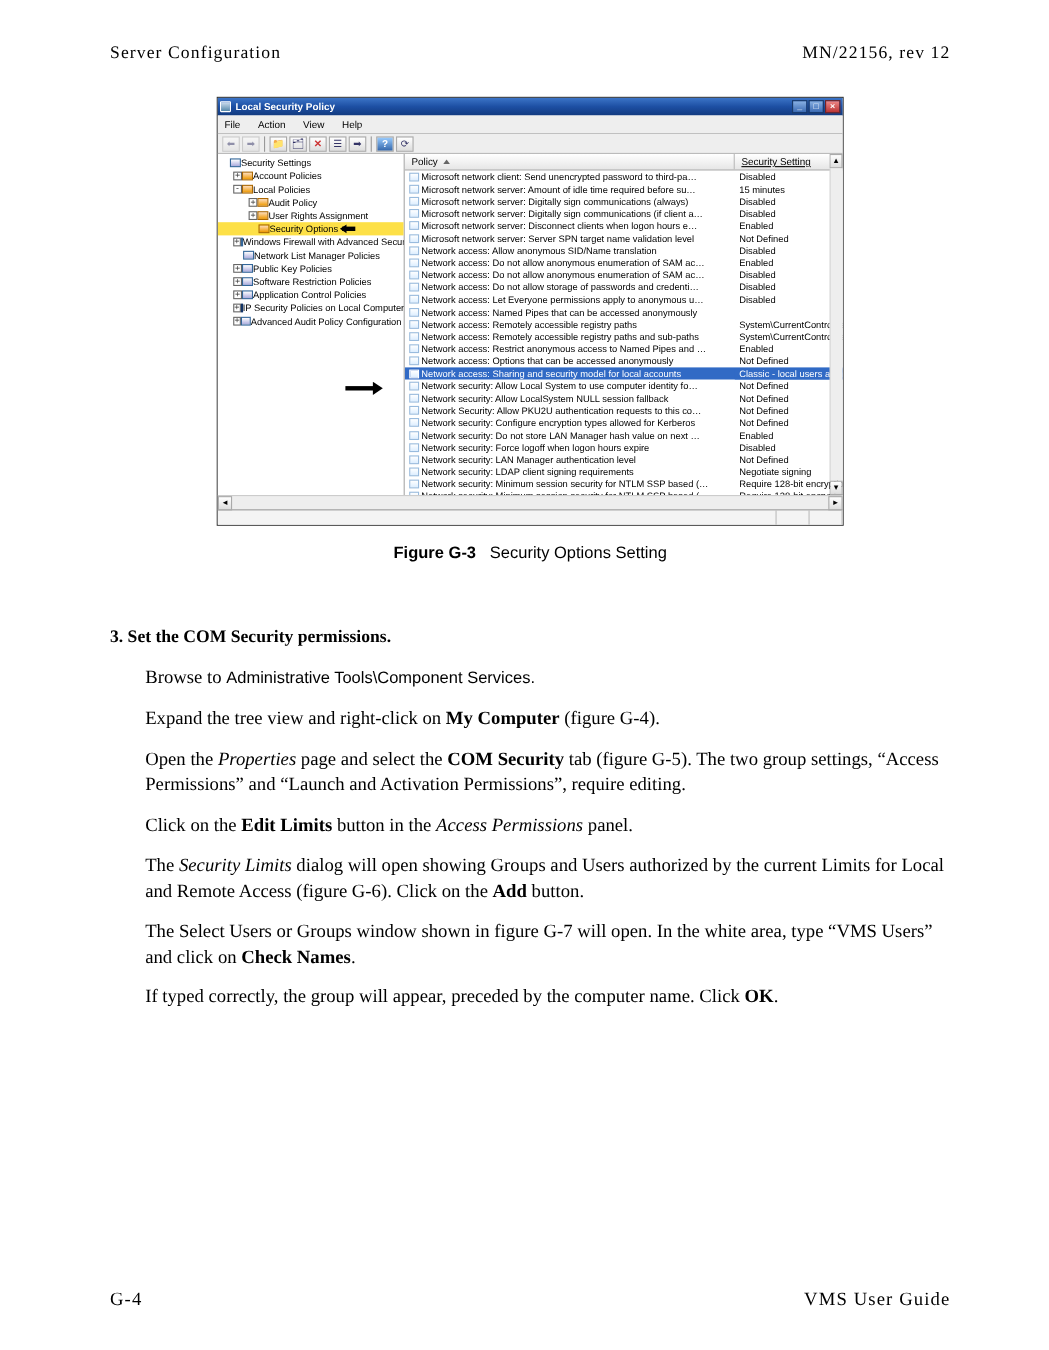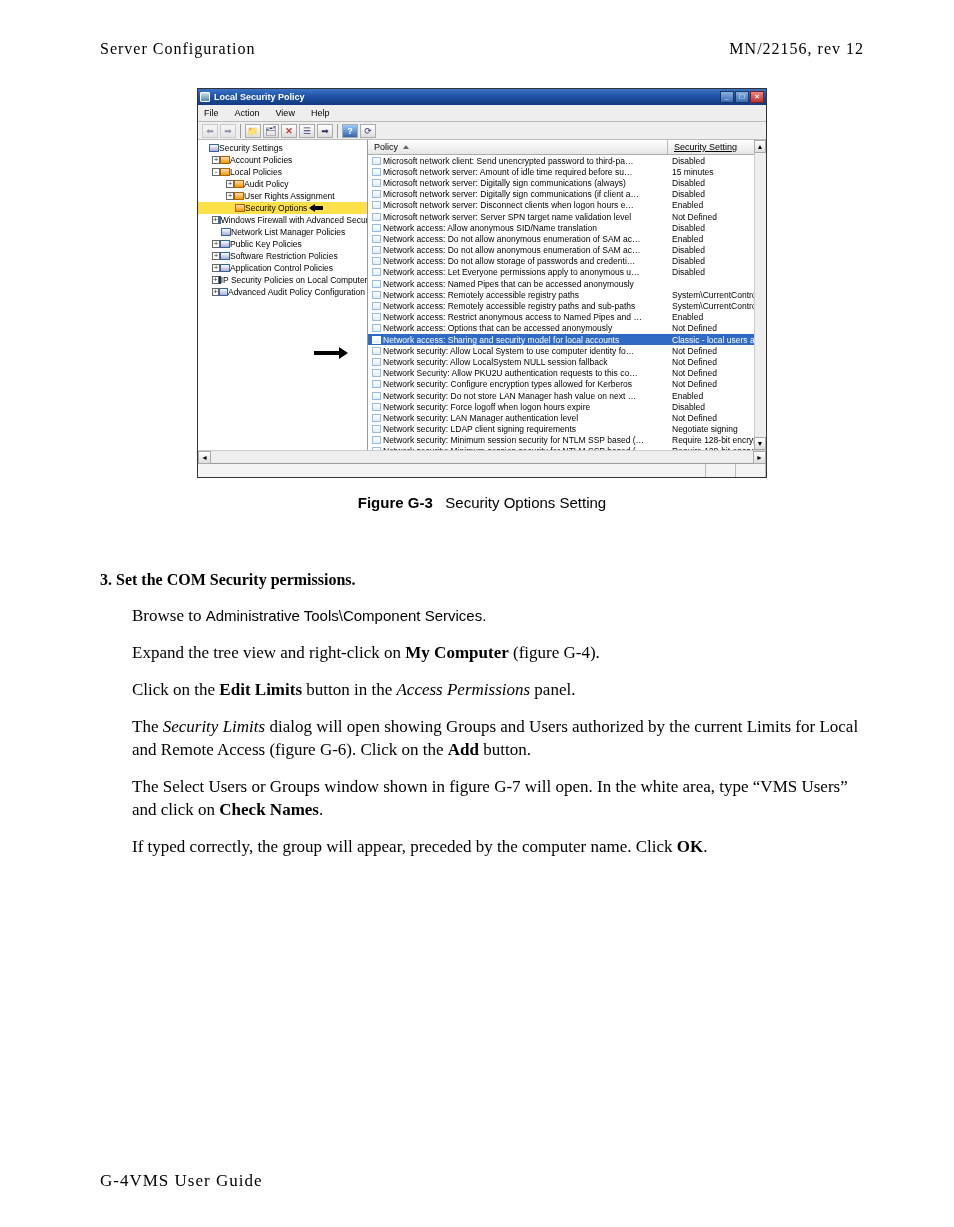--- a/index.html
+++ b/index.html
@@ -121,21 +121,21 @@
   .caption { text-align: center; margin: 16px 0 60px 0; font-size: 15px; font-family: Arial, sans-serif; }
   .caption b { font-weight: bold; }
 
   
   .section-head { font-weight: bold; margin: 0 0 16px 0; font-size: 16px; }
   .body { margin-left: 32px; }
   .body p { margin: 0 0 14px 0; line-height: 1.35; }
   .body .sf { font-family: Arial, sans-serif; font-size: 15px; }
   .body em { font-style: italic; }
 
-  .footer { position: absolute; bottom: 36px; left: 100px; right: 104px; display:flex; font-size: 17px; letter-spacing: 1px; }
+  .footer { position: absolute; bottom: 36px; left: 100px; right: 90px; display:flex; justify-content: space-between; font-size: 17px; letter-spacing: 1px; }
 </style>
 </head>
 <body>
 
 <div class="page">
 
   <div class="header">
     <span>Server Configuration</span>
     <span>MN/22156, rev 12</span>
   </div>
@@ -498,20 +498,23 @@
   </div>
 
   <div class="body">
     <p>
       <span>Browse to </span><span class="sf">Administrative Tools\Component Services.</span>
     </p>
     <p>
       <span>Expand the tree view and right-click on </span><b>My Computer</b><span> (figure G-4).</span>
     </p>
     <p>
+      <span>Open the </span><em>Properties</em><span> page and select the </span><b>COM Security</b><span> tab (figure G-5). The two group settings, “Access Permissions” and “Launch and Activation Permissions”, require editing.</span>
+    </p>
+    <p>
       <span>Click on the </span><b>Edit Limits</b><span> button in the </span><em>Access Permissions</em><span> panel.</span>
     </p>
     <p>
       <span>The </span><em>Security Limits</em><span> dialog will open showing Groups and Users authorized by the current Limits for Local and Remote Access (figure G-6). Click on the </span><b>Add</b><span> button.</span>
     </p>
     <p>
       <span>The Select Users or Groups window shown in figure G-7 will open. In the white area, type “VMS Users” and click on </span><b>Check Names</b><span>.</span>
     </p>
     <p>
       <span>If typed correctly, the group will appear, preceded by the computer name. Click </span><b>OK</b><span>.</span>

